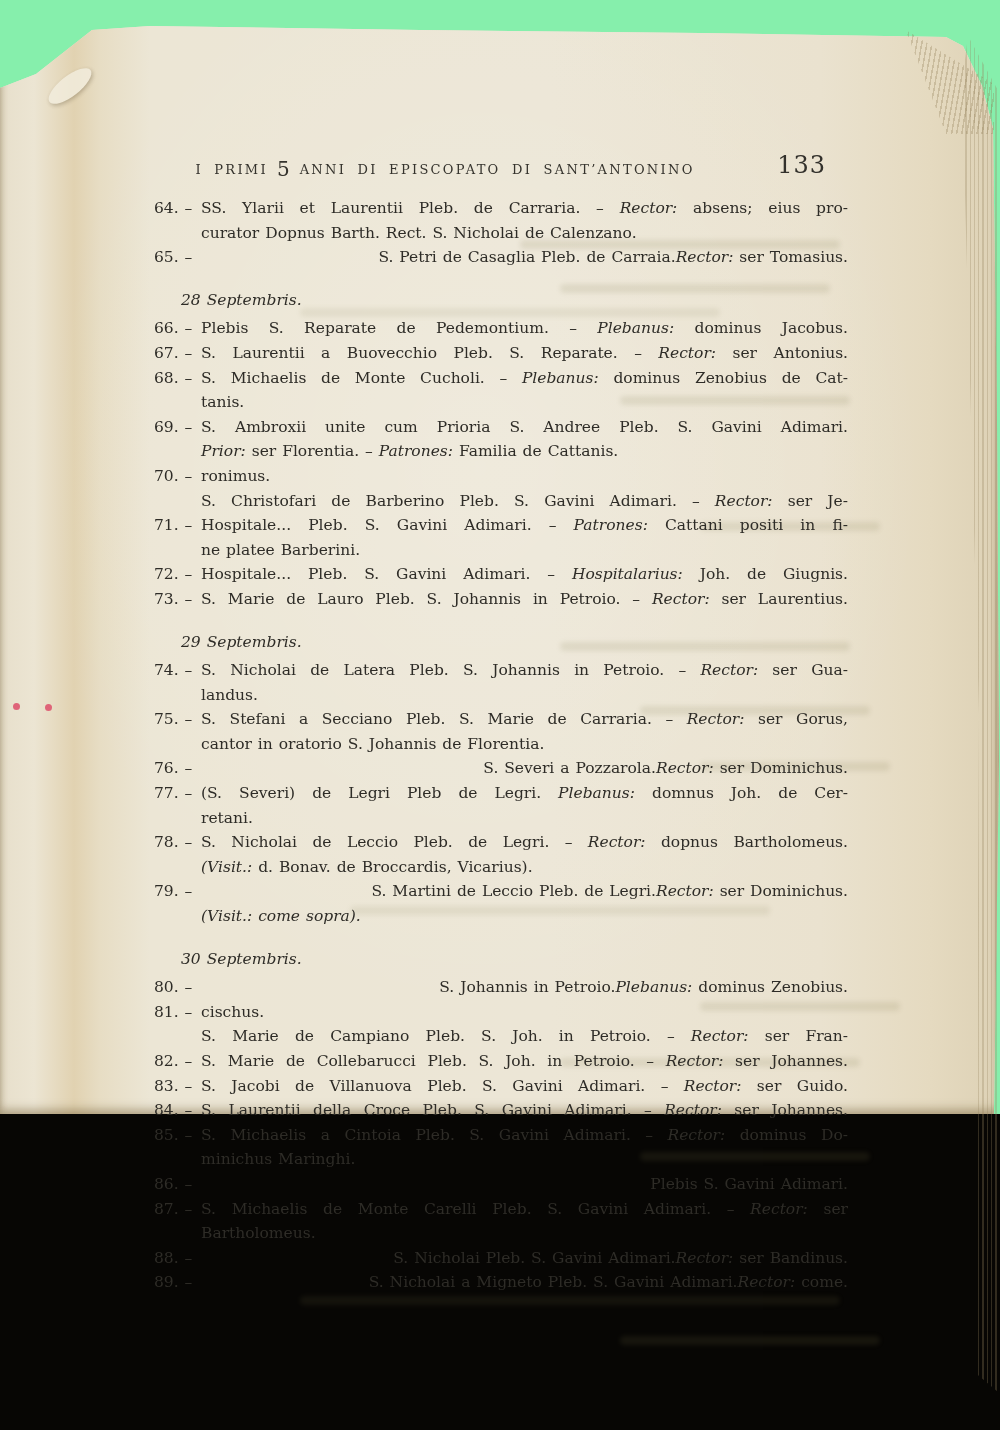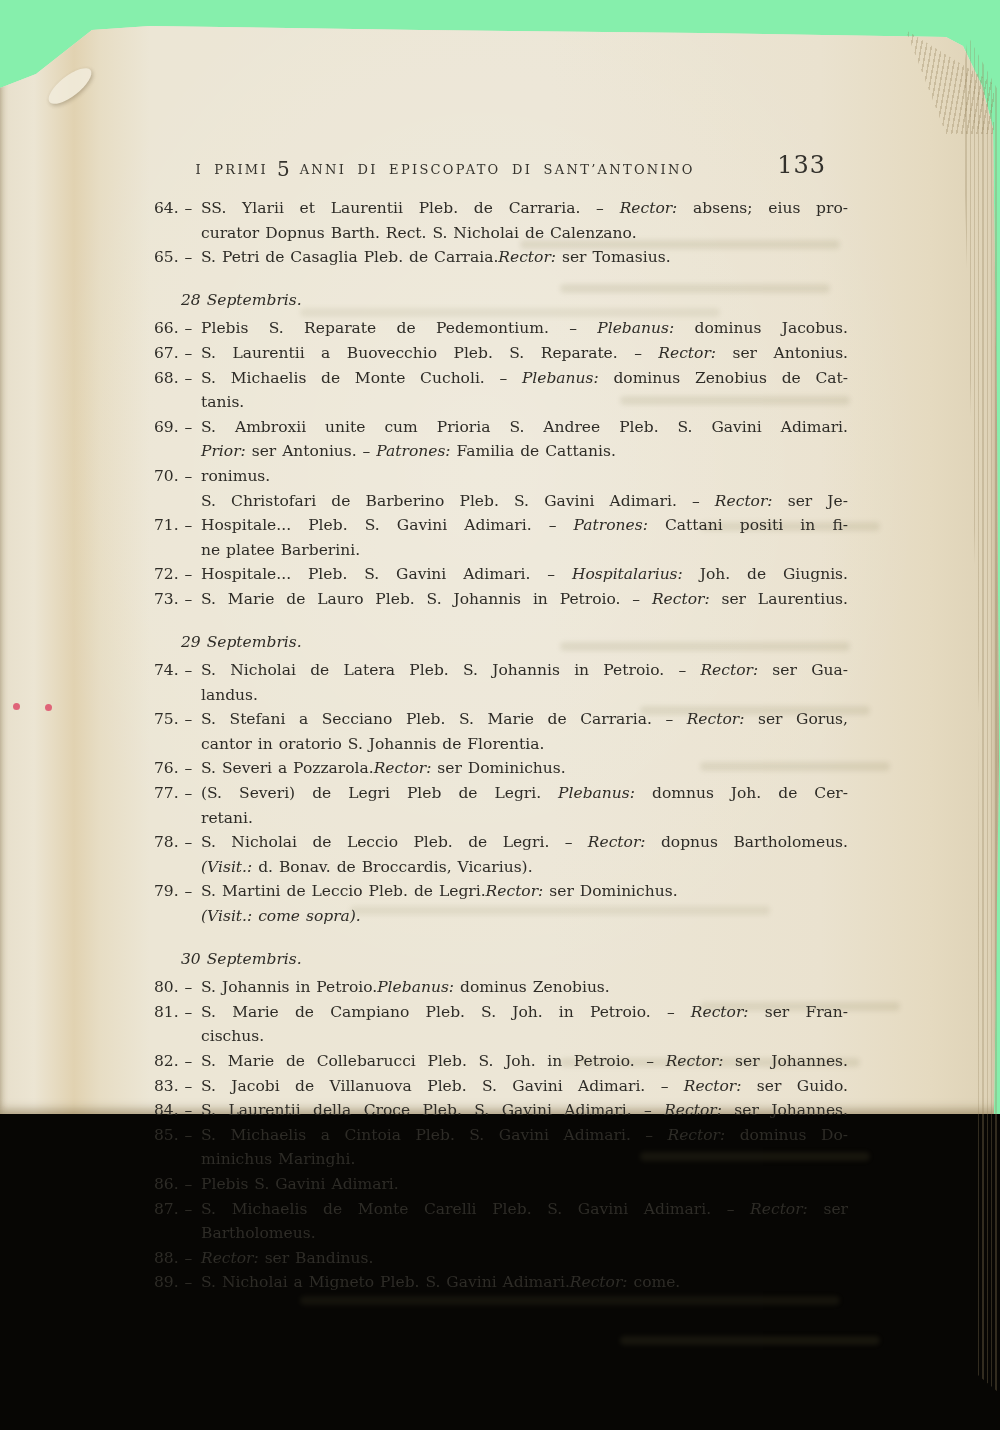--- a/index.html
+++ b/index.html
@@ -60,21 +60,21 @@
   .running-title{position:absolute;left:0;right:96px;text-align:center;
     font-size:13px;letter-spacing:2.3px;word-spacing:5px;color:#35332d;
     white-space:nowrap;top:4px;}
   .running-title .big5{font-size:20px;letter-spacing:1px;vertical-align:-2px;margin:0 9px;}
   .pagenum{position:absolute;right:14px;top:-2px;font-size:24px;letter-spacing:1px;color:#33312c;}
 
   .content{position:absolute;left:146px;top:196px;width:694px;
     font-size:15.5px;color:#2e2c27;word-spacing:1px;margin-left:8px;}
   .line{line-height:24.6px;}
   .line.fill{text-align:justify;text-align-last:justify;}
-  .line.gap{display:flex;justify-content:flex-start;}
+  .line.gap{display:flex;justify-content:flex-end;}
   .entry{display:flex;align-items:flex-start;}
   .num{flex:0 0 47px;line-height:24.6px;white-space:nowrap;}
   .body{flex:1;min-width:0;}
   .sec-heading{font-style:italic;margin:18px 0 4px 27px;line-height:24.6px;}
   .it{font-style:italic;}
 </style>
 </head>
 <body>
 
 <div class="scan">
@@ -140,21 +140,21 @@
           <span class="num">68. –</span>
           <div class="body">
             <div class="line fill"><span>S. Michaelis de Monte Cucholi. – </span><span class="it">Plebanus:</span><span> dominus Zenobius de Cat-</span></div>
             <div class="line"><span>tanis.</span></div>
           </div>
         </div>
         <div class="entry">
           <span class="num">69. –</span>
           <div class="body">
             <div class="line fill"><span>S. Ambroxii unite cum Prioria S. Andree Pleb. S. Gavini Adimari.</span></div>
-            <div class="line"><span class="it">Prior:</span><span> ser Antonius. – </span><span class="it">Patrones:</span><span> Familia de Cattanis.</span></div>
+            <div class="line"><span class="it">Prior:</span><span> ser Florentia. – </span><span class="it">Patrones:</span><span> Familia de Cattanis.</span></div>
           </div>
         </div>
         <div class="entry">
           <span class="num">70. –</span>
           <div class="body">
             <div class="line"><span>ronimus.</span></div>
             <div class="line fill"><span>S. Christofari de Barberino Pleb. S. Gavini Adimari. – </span><span class="it">Rector:</span><span> ser Je-</span></div>
           </div>
         </div>
         <div class="entry">
@@ -230,22 +230,22 @@
           <div class="body">
             <div class="line gap">
               <span class="gl"><span>S. Johannis in Petroio.</span></span>
               <span class="gr"><span class="it">Plebanus:</span><span> dominus Zenobius.</span></span>
             </div>
           </div>
         </div>
         <div class="entry">
           <span class="num">81. –</span>
           <div class="body">
+            <div class="line"><span>cischus.</span></div>
             <div class="line fill"><span>S. Marie de Campiano Pleb. S. Joh. in Petroio. – </span><span class="it">Rector:</span><span> ser Fran-</span></div>
-            <div class="line"><span>cischus.</span></div>
           </div>
         </div>
         <div class="entry">
           <span class="num">82. –</span>
           <div class="body">
             <div class="line fill"><span>S. Marie de Collebarucci Pleb. S. Joh. in Petroio. – </span><span class="it">Rector:</span><span> ser Johannes.</span></div>
           </div>
         </div>
         <div class="entry">
           <span class="num">83. –</span>
@@ -278,20 +278,21 @@
           <span class="num">87. –</span>
           <div class="body">
             <div class="line fill"><span>S. Michaelis de Monte Carelli Pleb. S. Gavini Adimari. – </span><span class="it">Rector:</span><span> ser</span></div>
             <div class="line"><span>Bartholomeus.</span></div>
           </div>
         </div>
         <div class="entry">
           <span class="num">88. –</span>
           <div class="body">
             <div class="line gap">
+              <span class="gl"><span>S. Nicholai Pleb. S. Gavini Adimari.</span></span>
               <span class="gr"><span class="it">Rector:</span><span> ser Bandinus.</span></span>
             </div>
           </div>
         </div>
         <div class="entry">
           <span class="num">89. –</span>
           <div class="body">
             <div class="line gap">
               <span class="gl"><span>S. Nicholai a Migneto Pleb. S. Gavini Adimari.</span></span>
               <span class="gr"><span class="it">Rector:</span><span> come.</span></span>

